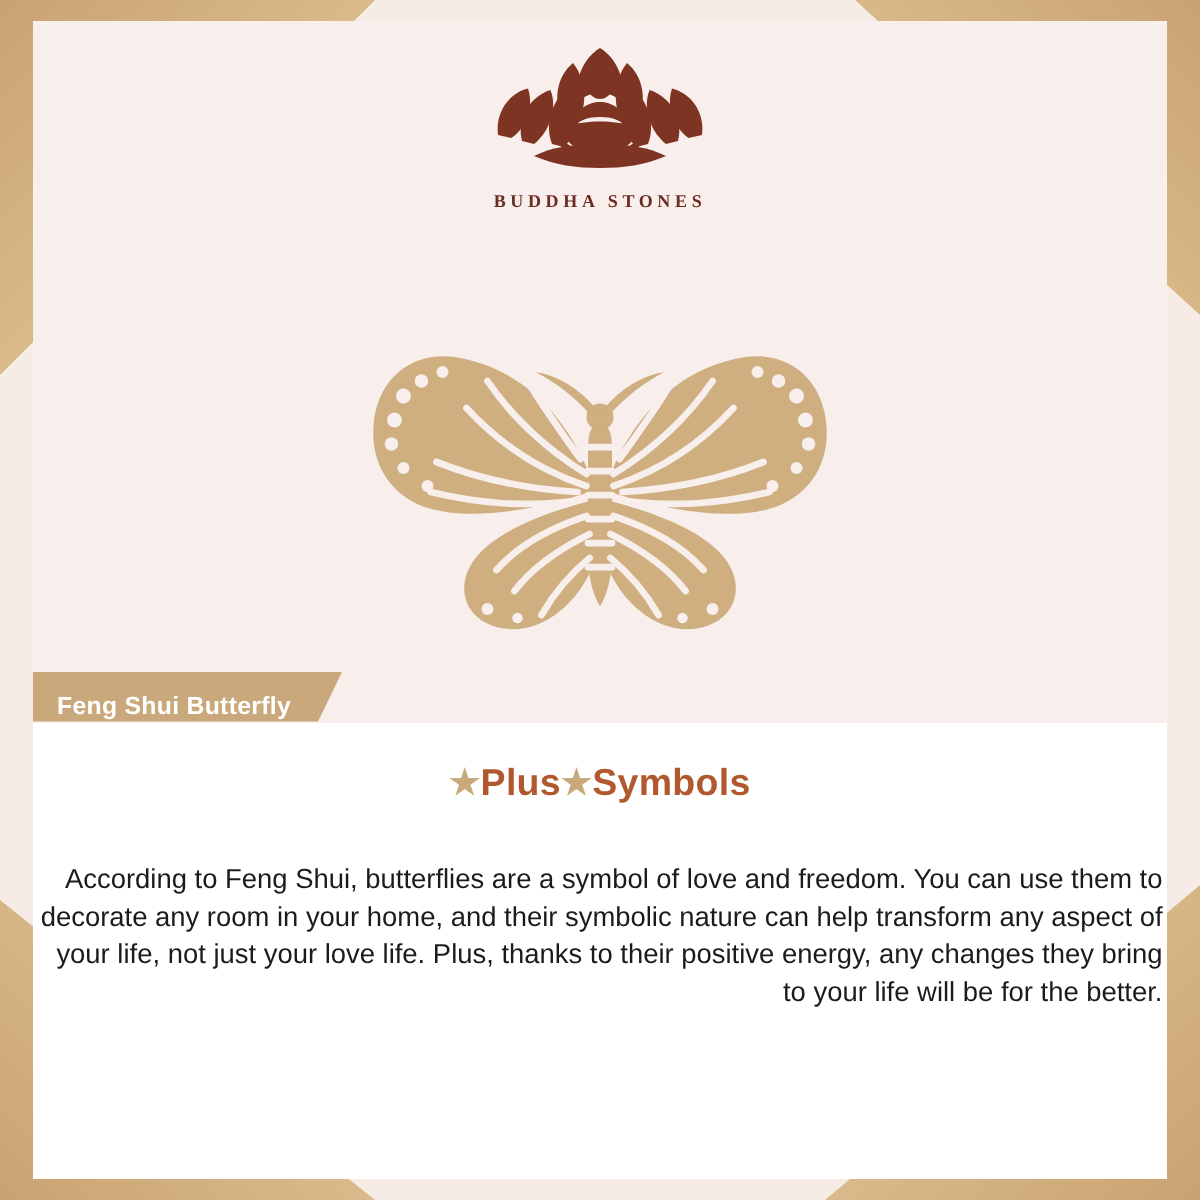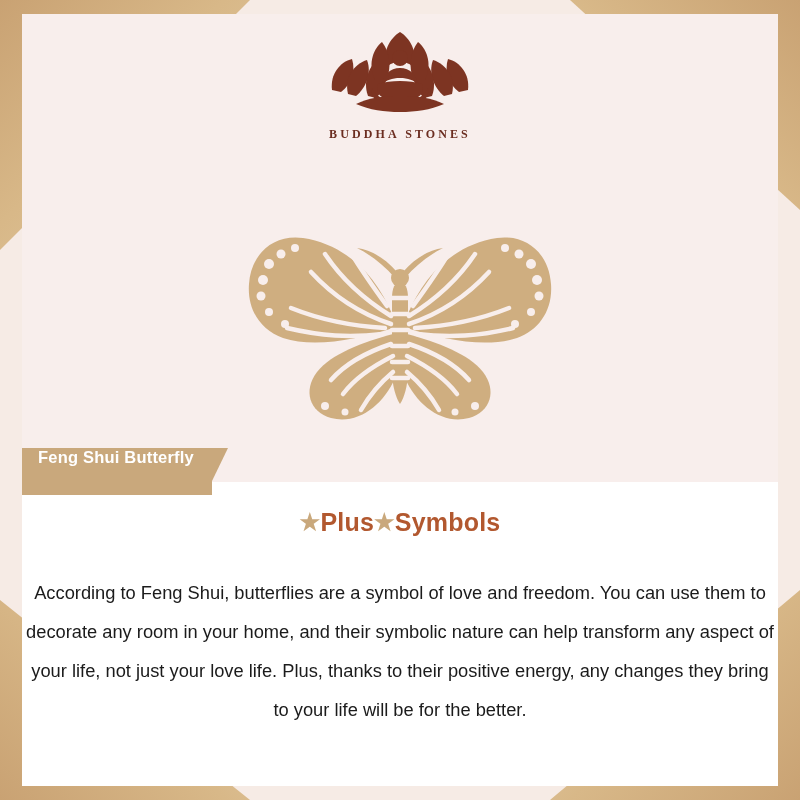--- a/index.html
+++ b/index.html
@@ -138,25 +138,25 @@
     top: 206px;
     display: flex;
     justify-content: center;
   }
 
   
   .label-tab {
     position: absolute;
     left: 0;
     top: 434px;
-    height: 47px;
+    height: 33px;
     padding: 0 18px 0 16px;
     background: #c9a87c;
     display: flex;
-    align-items: flex-start;
+    align-items: flex-end;
     color: #ffffff;
     font-size: 16.5px;
     font-weight: bold;
     letter-spacing: 0.2px;
   }
   .label-tab::after {
     content: "";
     position: absolute;
     right: -16px;
     top: 0;
@@ -183,23 +183,23 @@
     font-size: 23px;
     vertical-align: 1px;
   }
 
   .body-copy {
     position: absolute;
     left: 3px;
     right: 3px;
     top: 541px;
     font-size: 18.3px;
-    line-height: 39px;
+    line-height: 25px;
     color: #1b1b1b;
-    text-align: center;
+    text-align: right;
     font-family: "Liberation Sans", sans-serif;
   }
 </style>
 </head>
 <body>
 
 <div class="page">
 
   <div class="corner corner-tl"></div>
   <div class="corner corner-tr"></div>

